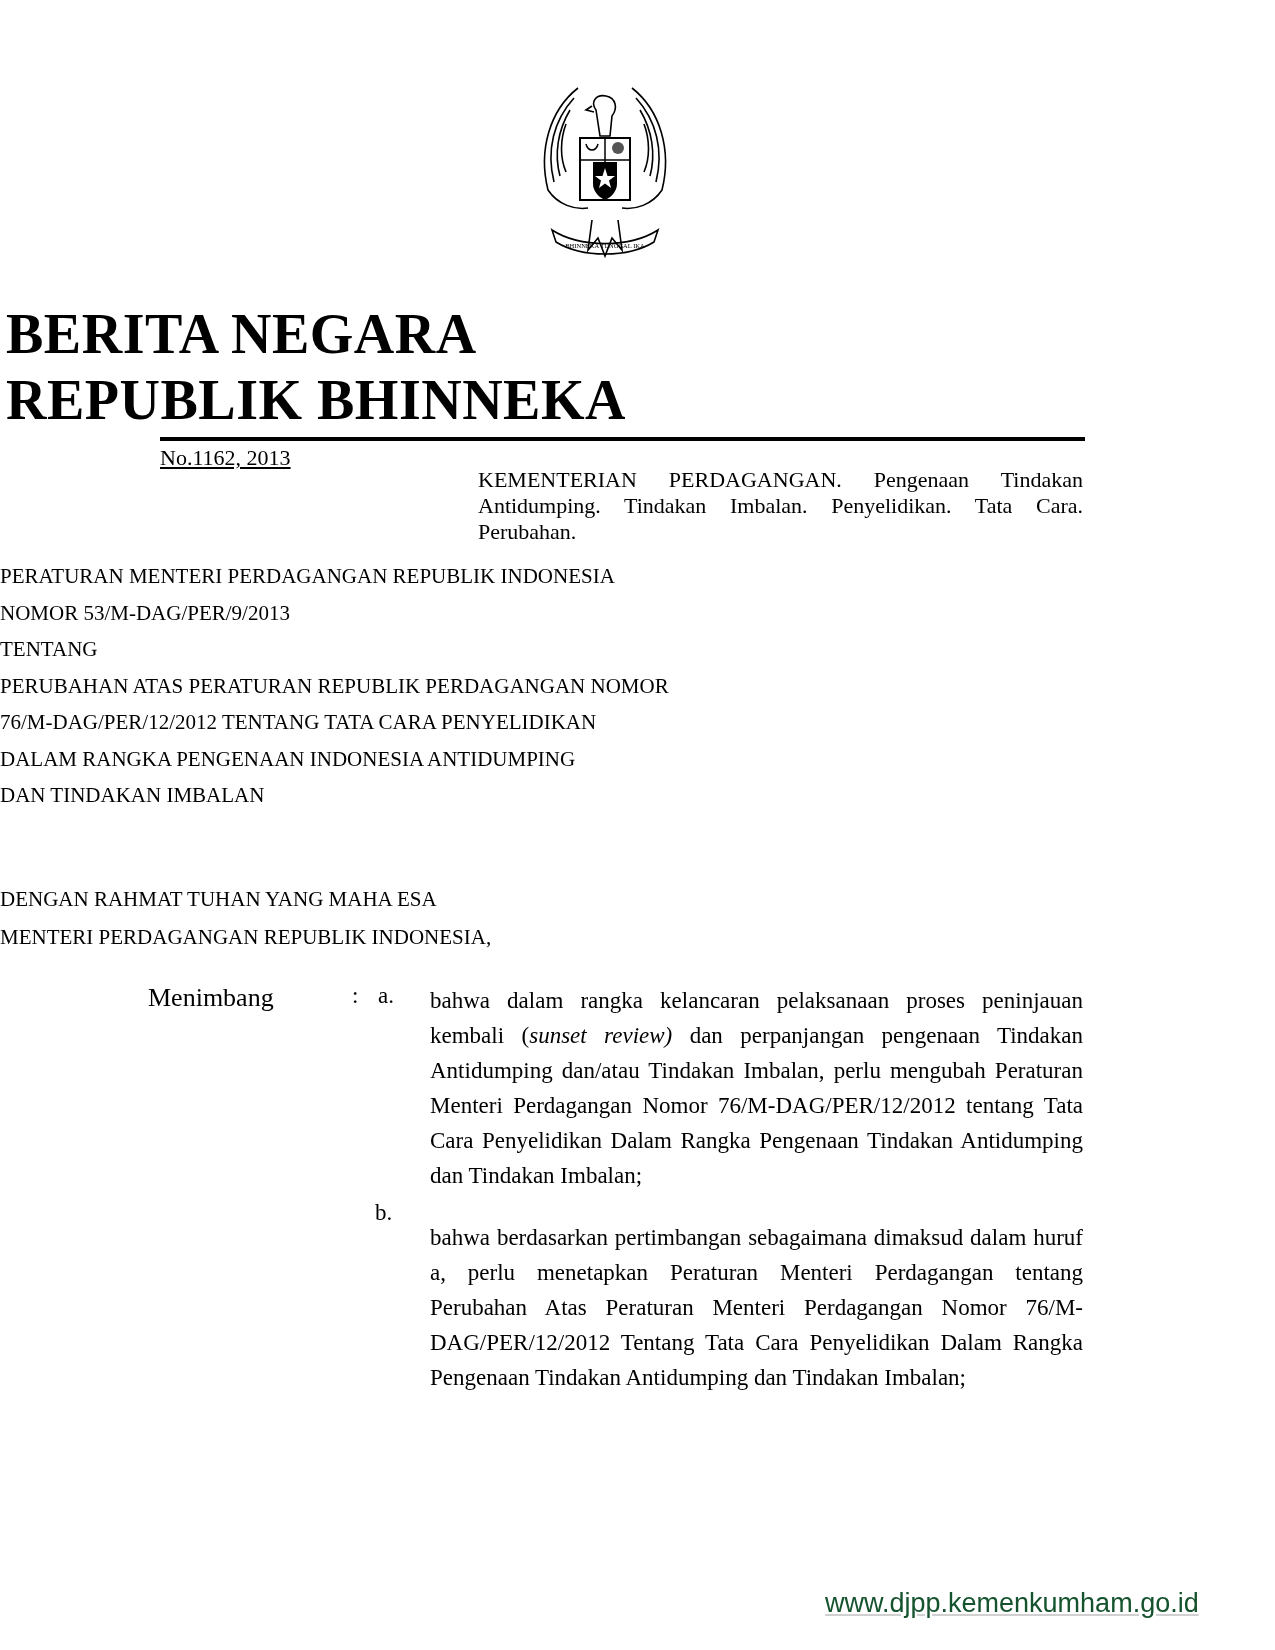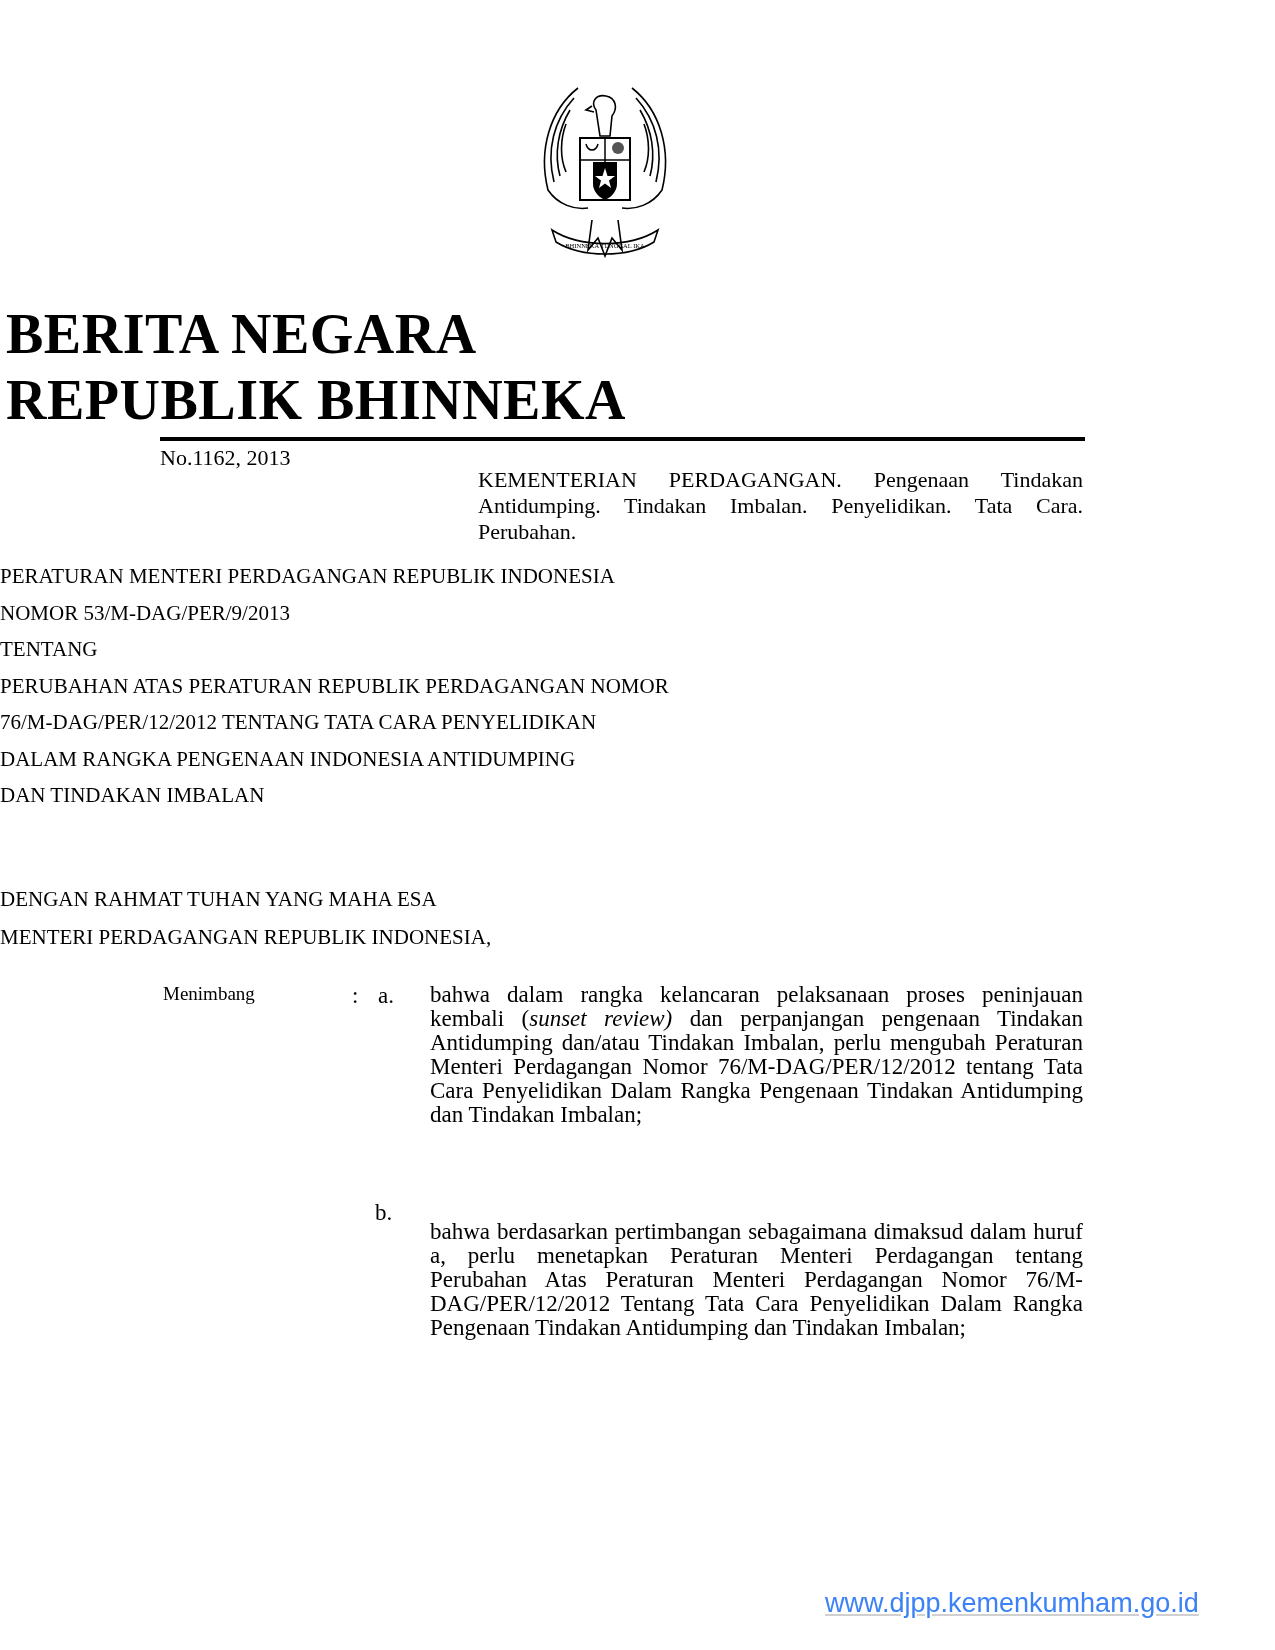--- a/index.html
+++ b/index.html
@@ -4,33 +4,33 @@
 <style>
   html, body { margin:0; padding:0; background:#ffffff; }
   body { width:1275px; height:1650px; position:relative; overflow:hidden;
          font-family:"Liberation Serif","DejaVu Serif",serif; color:#000; }
   .emblem { position:absolute; left:530px; top:80px; width:150px; height:195px; }
   .title { position:absolute; left:6px; width:1275px; text-align:left;
            font-weight:bold; font-size:56px; letter-spacing:0.5px; line-height:1; }
   .t1 { top:306px; }
   .t2 { top:372px; }
   .rule { position:absolute; left:160px; width:925px; top:437px; height:4px; background:#000; }
-  .meta-no { position:absolute; left:160px; top:445px; font-size:22px; }
+  .meta-no { position:absolute; left:160px; top:445px; font-size:22px;text-decoration:underline; }
   .meta-desc { position:absolute; left:478px; top:445px; width:605px; font-size:22px;
                line-height:26px; text-align:justify; text-align-last:left;margin-top:22px; }
   .center { position:absolute; left:0; width:1183px; text-align:left; font-size:21px; }
   .heading-block { top:558px; line-height:36.5px; }
   .opening { top:880px; line-height:38px; }
-  .menimbang-label { position:absolute; left:163px; top:983px; font-size:19px; }
+  .menimbang-label { position:absolute; left:148px; top:983px; font-size:26px; }
   .colon { position:absolute; left:352px; top:983px; font-size:23px; }
   .item-label { position:absolute; font-size:23px; }
-  .item-text { position:absolute; left:430px; width:653px; font-size:23px; line-height:24px;
+  .item-text { position:absolute; left:430px; width:653px; font-size:23px; line-height:35px;
                text-align:justify; text-align-last:left; }
   .footer-link { position:absolute; left:825px; top:1588px; font-family:"Liberation Sans","DejaVu Sans",sans-serif;
-                 font-size:27px; color:#3b82f6; text-decoration:underline; text-decoration-color:#d0d0d0; }
+                 font-size:27px; color:#14532d; text-decoration:underline; text-decoration-color:#d0d0d0; }
 </style>
 </head>
 <body>
 
 <div>
 
   <svg class="emblem" viewBox="0 0 150 195">
     <g fill="none" stroke="#000" stroke-width="1.6">
 
       <path d="M48 8 C20 30 8 70 18 110 C28 125 45 130 58 128"></path>

